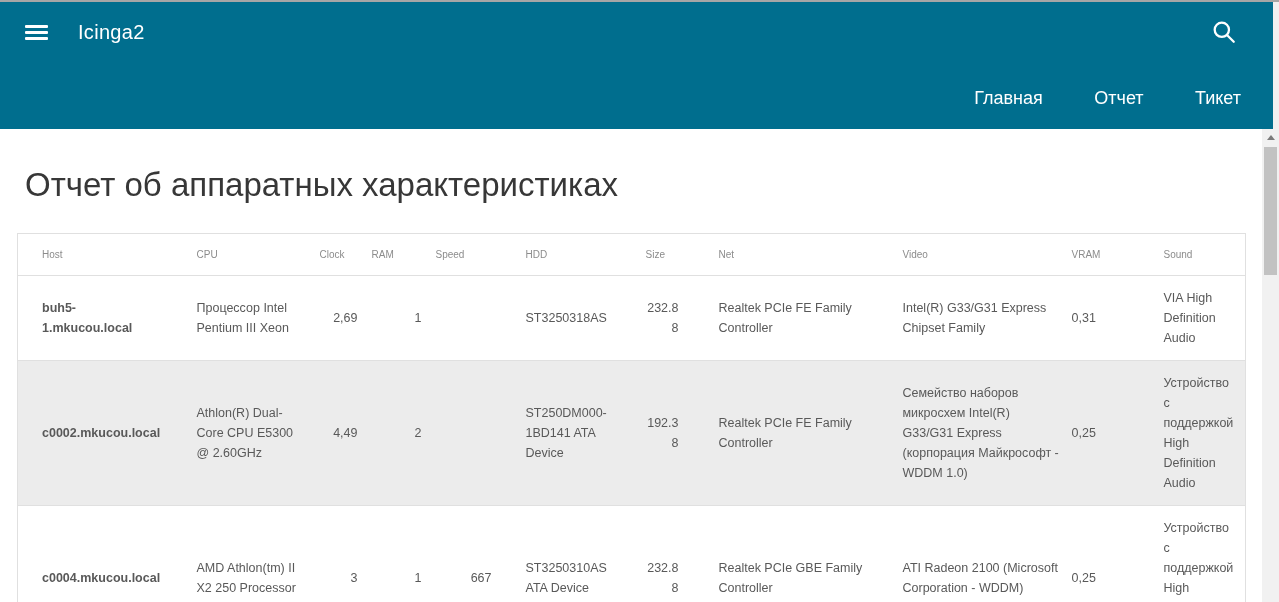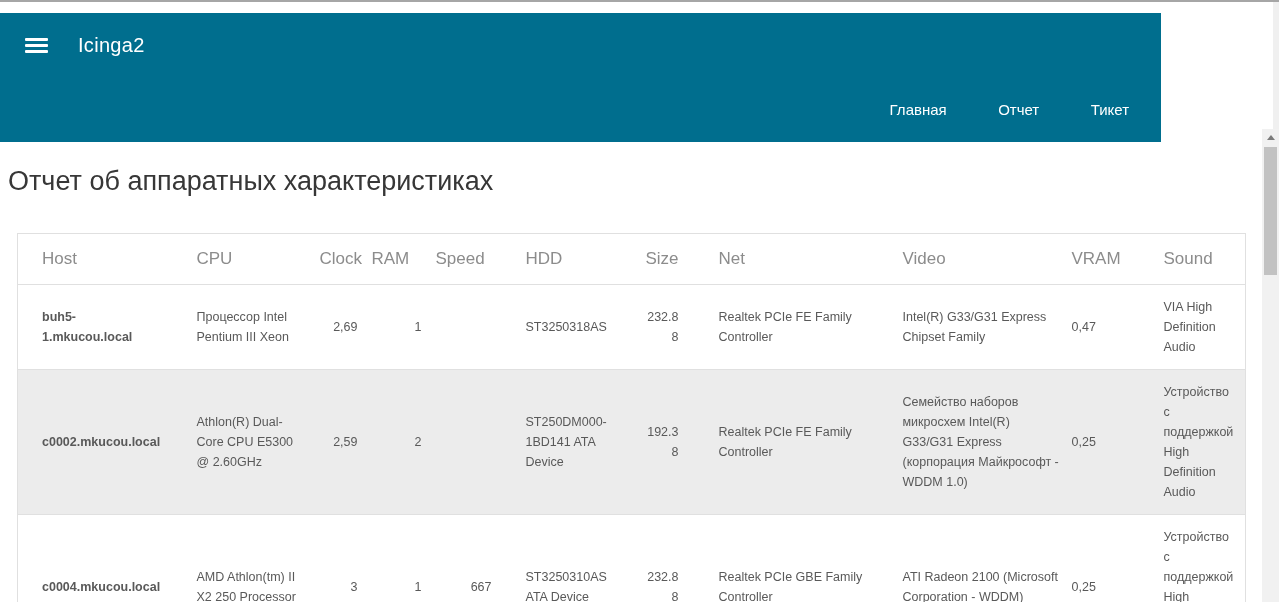--- a/index.html
+++ b/index.html
@@ -3,40 +3,40 @@
 <meta charset="utf-8">
 <style>
   * { box-sizing: border-box; }
   html,body { margin:0; padding:0; }
   body {
     width:1279px; height:602px; overflow:hidden; position:relative;
     background:#fff; font-family:"Liberation Sans", sans-serif;
   }
   .top-edge { position:absolute; top:0; left:0; width:1279px; height:2px; background:#a6a6a6; z-index:9; }
   
-  .appbar { position:absolute; top:13px; left:0; width:1161px; height:129px; background:var(--header-bg,#006e8e); }
+  .appbar { position:absolute; top:0; left:0; width:1273px; height:129px; background:var(--header-bg,#006e8e); }
   .menu-btn { position:absolute; left:25px; top:25px; width:23px; height:15px; cursor:pointer; }
   .menu-btn .bar { height:2.5px; background:#fff; border-radius:1px; margin-bottom:3.5px; }
   .app-title { position:absolute; left:78px; top:21px; color:#fff; font-size:20px; font-weight:500; letter-spacing:.3px; }
   .search-btn { position:absolute; left:1211px; top:19px; width:26px; height:26px; cursor:pointer; }
   .nav-row { position:absolute; top:88px; right:32px; white-space:nowrap; }
-  .nav-row a { display:inline-block; margin-left:47px; color:#fff; font-size:15px; text-decoration:none; cursor:pointer; }
+  .nav-row a { display:inline-block; margin-left:47px; color:#fff; font-size:18px; text-decoration:none; cursor:pointer; }
   
-  .page-title { position:absolute; left:8px; top:166px; margin:0; font-size:27px; font-weight:400; color:#373737; }
+  .page-title { position:absolute; left:25px; top:166px; margin:0; font-size:33px; font-weight:400; color:#373737; }
   
   .report-table {
     position:absolute; left:17px; top:233px; width:1229px;
     border-collapse:collapse; table-layout:fixed; background:#fff;
     border:1px solid var(--border,#e0e0e0);
   }
   .report-table thead tr { border-bottom:1px solid var(--border,#e0e0e0); }
   .report-table tbody tr { border-top:1px solid var(--border,#e0e0e0); }
   .report-table tbody tr.alt { background:var(--row-alt,#ececec); }
   .report-table th {
-    font-size:17px; color:#8c8c8c; font-weight:400; text-align:left;
+    font-size:10px; color:#8c8c8c; font-weight:400; text-align:left;
     padding:15px 12px 15px 24px; vertical-align:middle; white-space:nowrap; overflow:hidden;
   }
   .report-table td {
     font-size:12.5px; color:#595959; line-height:20px;
     padding:12px 12px 12px 24px; vertical-align:middle; word-wrap:break-word;
   }
   .c-host  { padding-right:8px !important;font-weight:bold; }
   .c-cpu   { padding-right:13px !important; }
   .c-clock, .c-ram, .c-speed { text-align:right; padding-right:10px !important; padding-left:4px !important; }
   .c-hdd   { padding-right:30px !important; }
@@ -112,27 +112,27 @@
       <tr>
     <td class="c-host">buh5-1.mkucou.local</td>
     <td class="c-cpu">Процессор Intel Pentium III Xeon</td>
     <td class="c-clock">2,69</td>
     <td class="c-ram">1</td>
     <td class="c-speed"></td>
     <td class="c-hdd">ST3250318AS</td>
     <td class="c-size">232.88</td>
     <td class="c-net">Realtek PCIe FE Family Controller</td>
     <td class="c-video">Intel(R) G33/G31 Express Chipset Family</td>
-    <td class="c-vram">0,47</td>
+    <td class="c-vram">0,31</td>
     <td class="c-sound">VIA High Definition Audio</td>
   </tr>
       <tr class="alt">
     <td class="c-host">c0002.mkucou.local</td>
     <td class="c-cpu">Athlon(R) Dual-Core CPU E5300 @ 2.60GHz</td>
-    <td class="c-clock">2,59</td>
+    <td class="c-clock">4,49</td>
     <td class="c-ram">2</td>
     <td class="c-speed"></td>
     <td class="c-hdd">ST250DM000-1BD141 ATA Device</td>
     <td class="c-size">192.38</td>
     <td class="c-net">Realtek PCIe FE Family Controller</td>
     <td class="c-video">Семейство наборов микросхем Intel(R) G33/G31 Express (корпорация Майкрософт - WDDM 1.0)</td>
     <td class="c-vram">0,25</td>
     <td class="c-sound">Устройство с поддержкой High Definition Audio</td>
   </tr>
       <tr>

